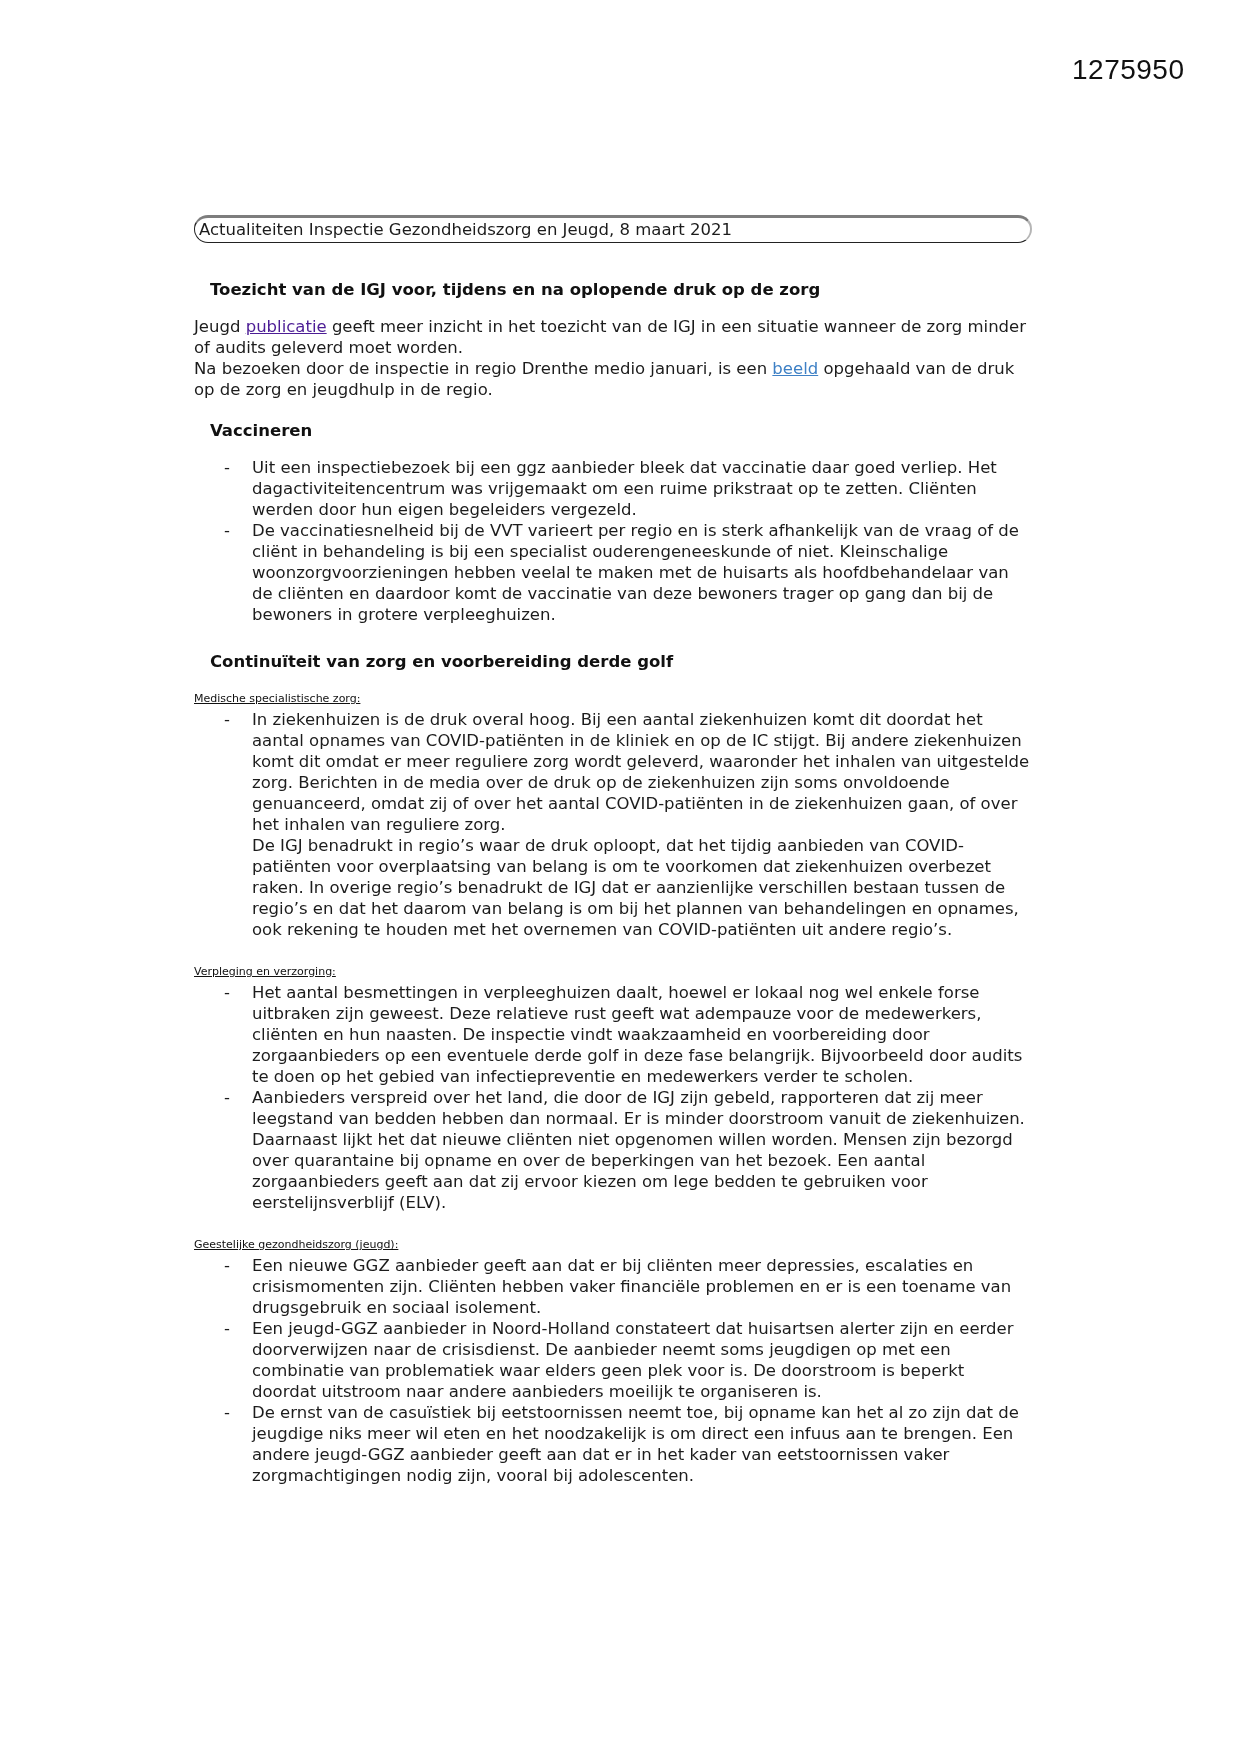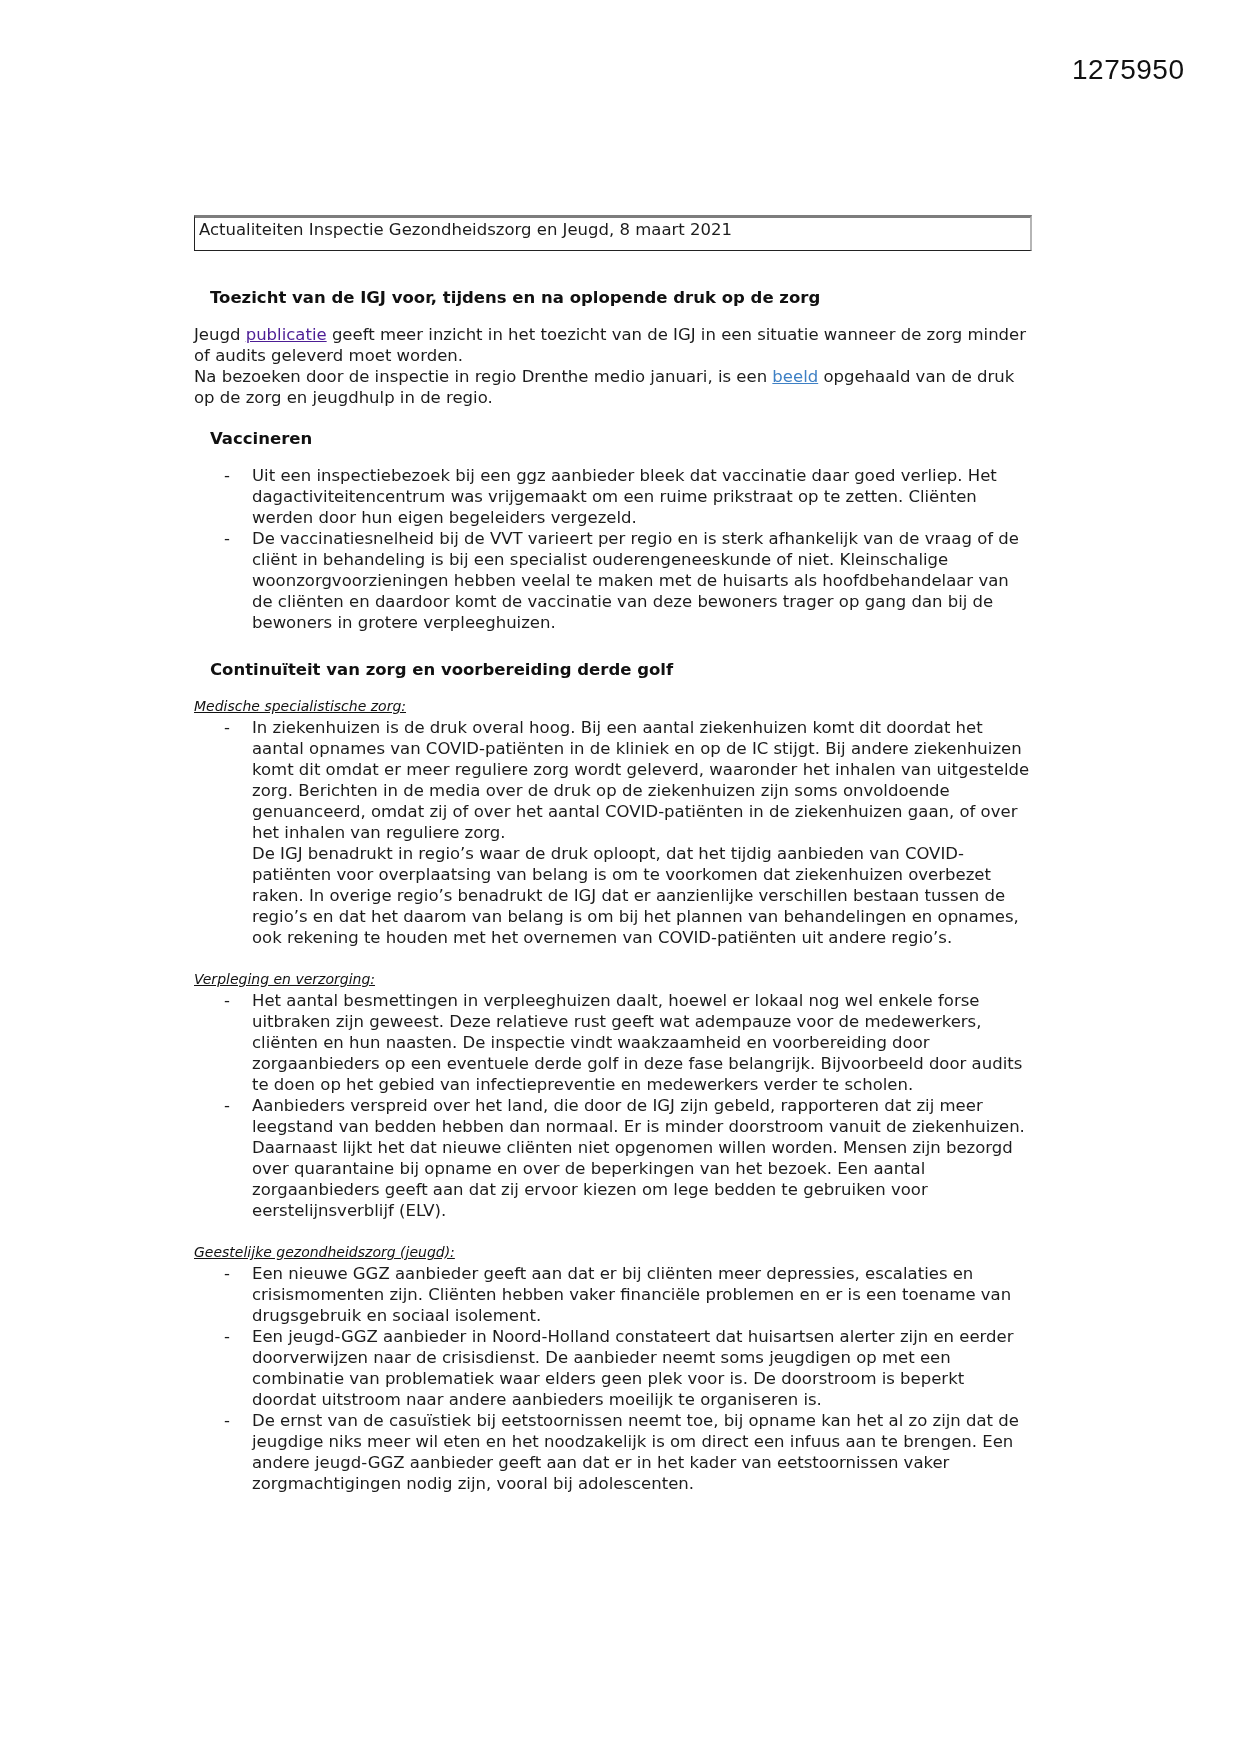--- a/index.html
+++ b/index.html
@@ -1,15 +1,15 @@
 <!DOCTYPE html>
 <html><head>
 <meta charset="utf-8">
 <style>
-  * { box-sizing: border-box; }
+  * { box-sizing: border-box; border-radius: 26px; }
   html, body { margin: 0; padding: 0; background: #ffffff; }
   .page {
     position: relative;
     width: 1241px;
     height: 1754px;
     background: #ffffff;
     font-family: "DejaVu Sans", sans-serif;
     color: #1c1c1c;
     overflow: hidden;
   }
@@ -28,39 +28,38 @@
     top: 215px;
     width: 838px;
     font-size: 16.5px;
     line-height: 21px;
   }
   .title-box {
     width: 100%;
     border: 1px solid #222;
     border-top: 3px solid #7d7d7d;
     border-right: 2px solid #b5b5b5;
-    padding: 1px 6px 10px 4px;
+    padding: 1px 6px 2px 4px;
     color: #1c1c1c;
   }
   h2.sec-head {
     font-size: 16.5px;
     line-height: 21px;
     margin: 16px;
     font-weight: bold;
     color: #111;
   }
   .sec-toezicht { margin-top: 36px; }
   .sec-vaccineren { margin-top: 20px; }
   .sec-continuiteit { margin-top: 26px; }
   .subhead {
-    font-style: italic;
     text-decoration: underline;
     margin: 0;
     font-weight: normal;
-    font-size: 14px;
+    font-size: 11px;
     line-height: 21px;
     color: #111;
   }
   .subhead.gap { margin-top: 21px; }
   p { margin: 0; }
   a.doclink {
     text-decoration: underline;
     cursor: pointer;
   }
   ul.bullets {

